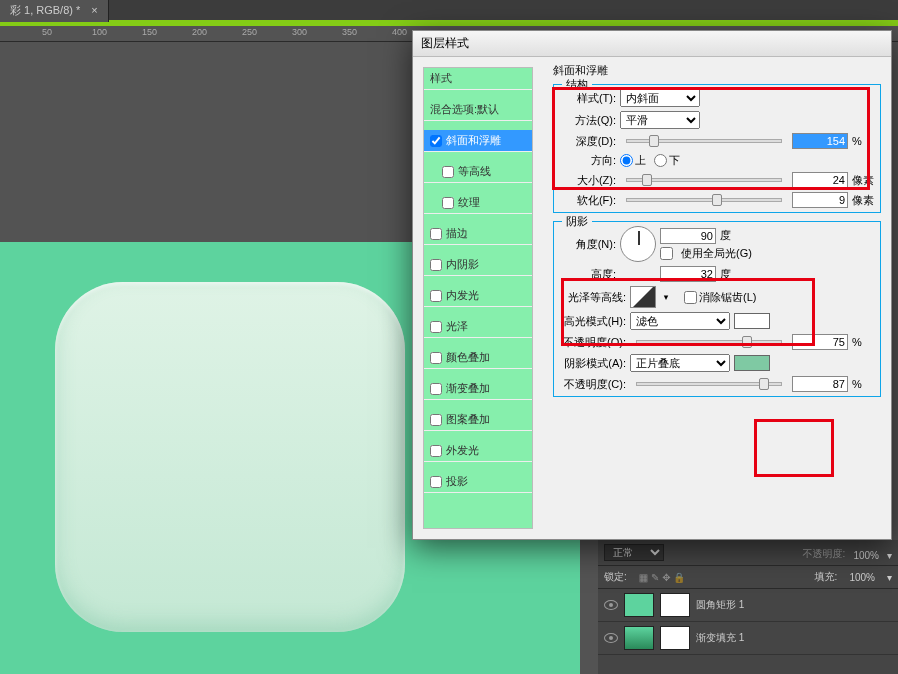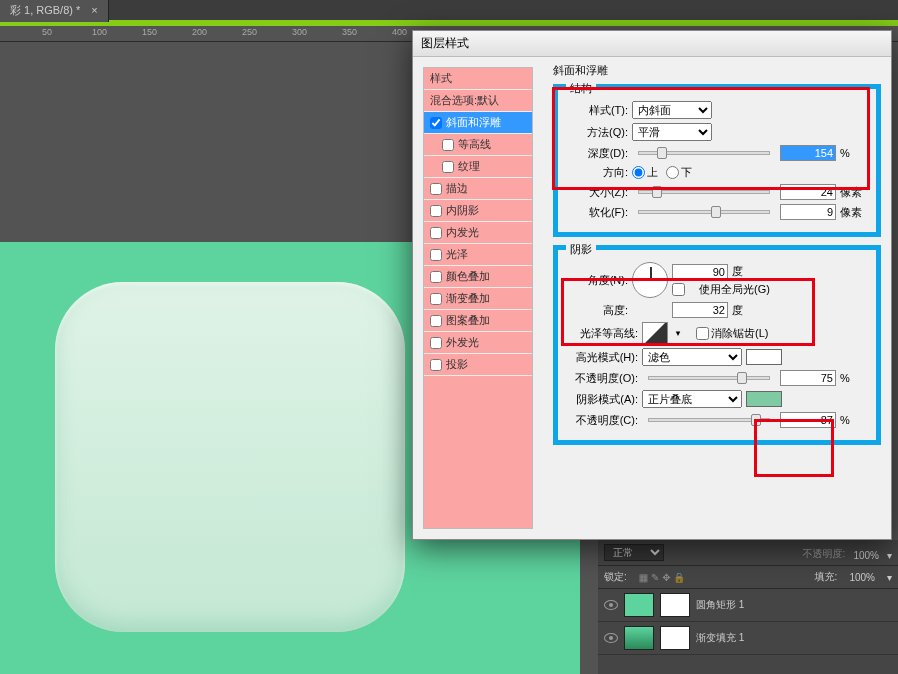--- a/index.html
+++ b/index.html
@@ -14,29 +14,29 @@
 .ruler-tick { position: absolute; top: 0; }
 .ruler-tick span { position: absolute; top: 1px; left: -8px; }
 
 .canvas-area { position: absolute; top: 42px; left: 0; right: 0; bottom: 0; background: #535353; }
 .green-bg { position: absolute; top: 200px; left: 0; width: 580px; height: 474px; background: #5dd39e; }
 .rounded-rect { position: absolute; top: 40px; left: 55px; width: 350px; height: 350px; background: linear-gradient(to bottom, #dff3e6, #c4e8d4); border-radius: 68px; box-shadow: inset 0 2px 4px rgba(255,255,255,0.6), inset 0 -8px 20px rgba(90,180,140,0.3); }
 
 .dialog { position: absolute; top: 30px; left: 412px; width: 480px; height: 510px; background: #f0f0f0; border: 1px solid #888; box-shadow: 0 8px 30px rgba(0,0,0,0.6); font-size: 12px; z-index: 10; }
 .dialog-title { background: linear-gradient(to bottom, #f6f6f6, #e0e0e0); border-bottom: 1px solid #bbb; padding: 4px 8px; font-size: 12px; }
 .dialog-body { display: flex; height: calc(100% - 26px); }
-.style-list { width: 110px; border: 1px solid #bbb; margin: 10px; background: #fca5a5; display: flex; flex-direction: column; }
+.style-list { width: 110px; border: 1px solid #bbb; margin: 10px; background: #86efac; display: flex; flex-direction: column; gap: 9px; }
 .style-item { padding: 3px 6px; border-bottom: 1px solid #eee; display: flex; align-items: center; gap: 4px; font-size: 11px; color: #333; }
 .style-item.header { font-weight: normal; }
 .style-item.selected { background: #3399ff; color: #fff; }
 .style-item.sub { padding-left: 18px; }
 .style-item input[type=checkbox] { width: 12px; height: 12px; }
 
 .settings-pane { flex: 1; padding: 6px 10px; position: relative; }
-.fieldset { border: 5px solid #0ea5e9; padding: 8px; margin-bottom: 8px; position: relative; }
+.fieldset { border: 1px solid #0ea5e9; margin-bottom: 8px; position: relative; }
 .fieldset-title { position: absolute; top: -8px; left: 8px; background: #f0f0f0; padding: 0 4px; font-size: 11px; }
 .row { display: flex; align-items: center; margin: 4px 0; gap: 4px; font-size: 11px; }
 .row .label { width: 62px; text-align: right; }
 .row select { font-size: 11px; padding: 1px; width: 80px; }
 .row .slider { flex: 1; height: 4px; background: #ddd; border: 1px solid #aaa; position: relative; margin: 0 6px; }
 .row .slider .thumb { position: absolute; width: 10px; height: 12px; background: #e8e8e8; border: 1px solid #888; top: -5px; border-radius: 2px; }
 .row input[type=text] { width: 56px; font-size: 11px; padding: 1px 2px; border: 1px solid #888; text-align: right; }
 .row input[type=text].selected { background: #3399ff; color: #fff; }
 .row .unit { width: 28px; font-size: 11px; }
 .radio-group { display: flex; gap: 8px; }
@@ -229,21 +229,21 @@
       <div class="fieldset">
         <div class="fieldset-title">阴影</div>
         <div class="row">
           <span class="label">角度(N):</span>
           <div class="angle-dial"></div>
           <div style="display:flex;flex-direction:column;gap:2px;">
             <div style="display:flex;gap:4px;align-items:center;">
               <input type="text" value="90" style="">
               <span class="unit">度</span>
             </div>
-            <label style="display:flex;align-items:center;gap:14px;font-size:11px;">
+            <label style="display:flex;align-items:center;gap:8px;font-size:11px;">
                 <input type="checkbox" style="">
                 <span>使用全局光(G)</span>
               </label>
           </div>
         </div>
         <div class="row">
           <span class="label">高度:</span>
           <span style="width:36px;"></span>
           <input type="text" value="32" style="">
           <span class="unit">度</span>

